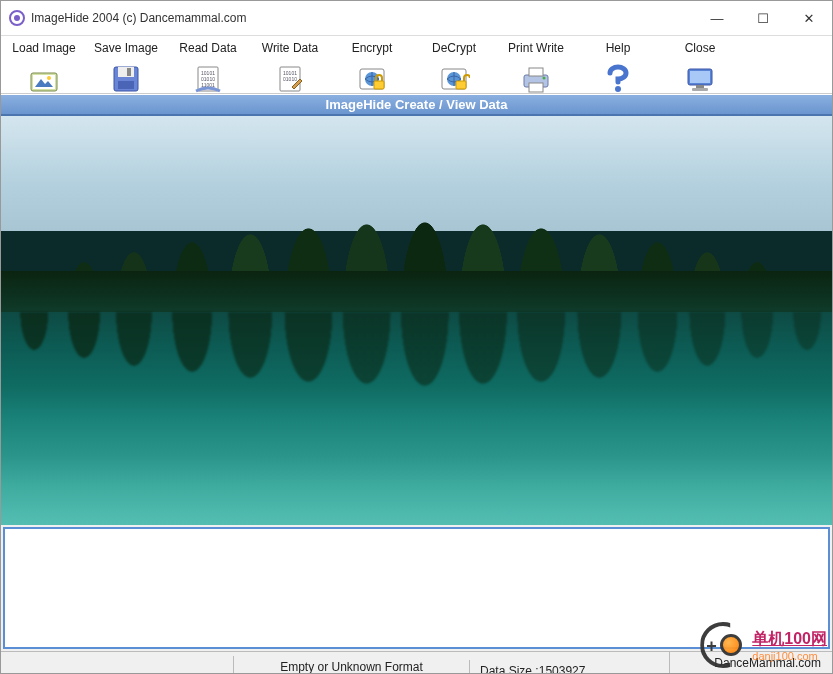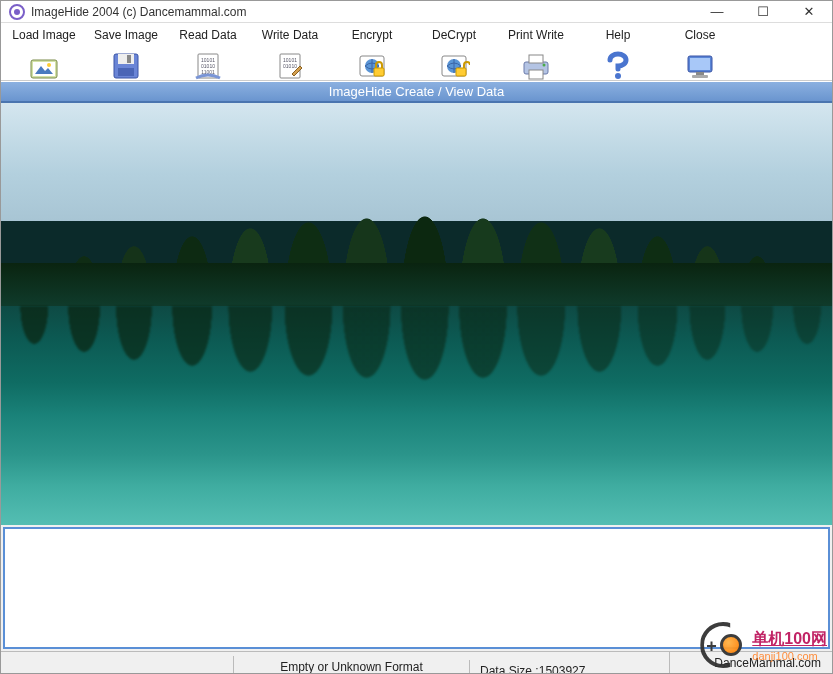--- a/index.html
+++ b/index.html
@@ -8,21 +8,21 @@
       font-size: 12px;
       background: #f0f0f0;
       width: 833px;
       height: 674px;
       overflow: hidden;
       display: flex;
       flex-direction: column;
       border: 1px solid #999;
     }
     .titlebar {
-      height: 22px;
+      height: 35px;
       background: #fff;
       display: flex;
       align-items: center;
       padding-left: 8px;
       border-bottom: 1px solid #ddd;
     }
     .titlebar-icon {
       width: 16px; height: 16px;
       border-radius: 50%;
       border: 2px solid #7a5fc8;
@@ -67,21 +67,21 @@
     .tool-label { font-size: 12px; color: #222; }
     .tool-icon {
       width: 32px; height: 32px;
       display: flex; align-items: center; justify-content: center;
     }
 
     .banner {
       height: 22px;
       background: linear-gradient(#8bb0e0, #6a95cf);
       color: #fff;
-      font-weight: normal;
+      font-weight: bold;
       font-size: 13px;
       display: flex;
       align-items: center;
       justify-content: center;
       border-top: 1px solid #fff;
       border-bottom: 2px solid #4a75af;
     }
 
     .image-area {
       flex: 1;

